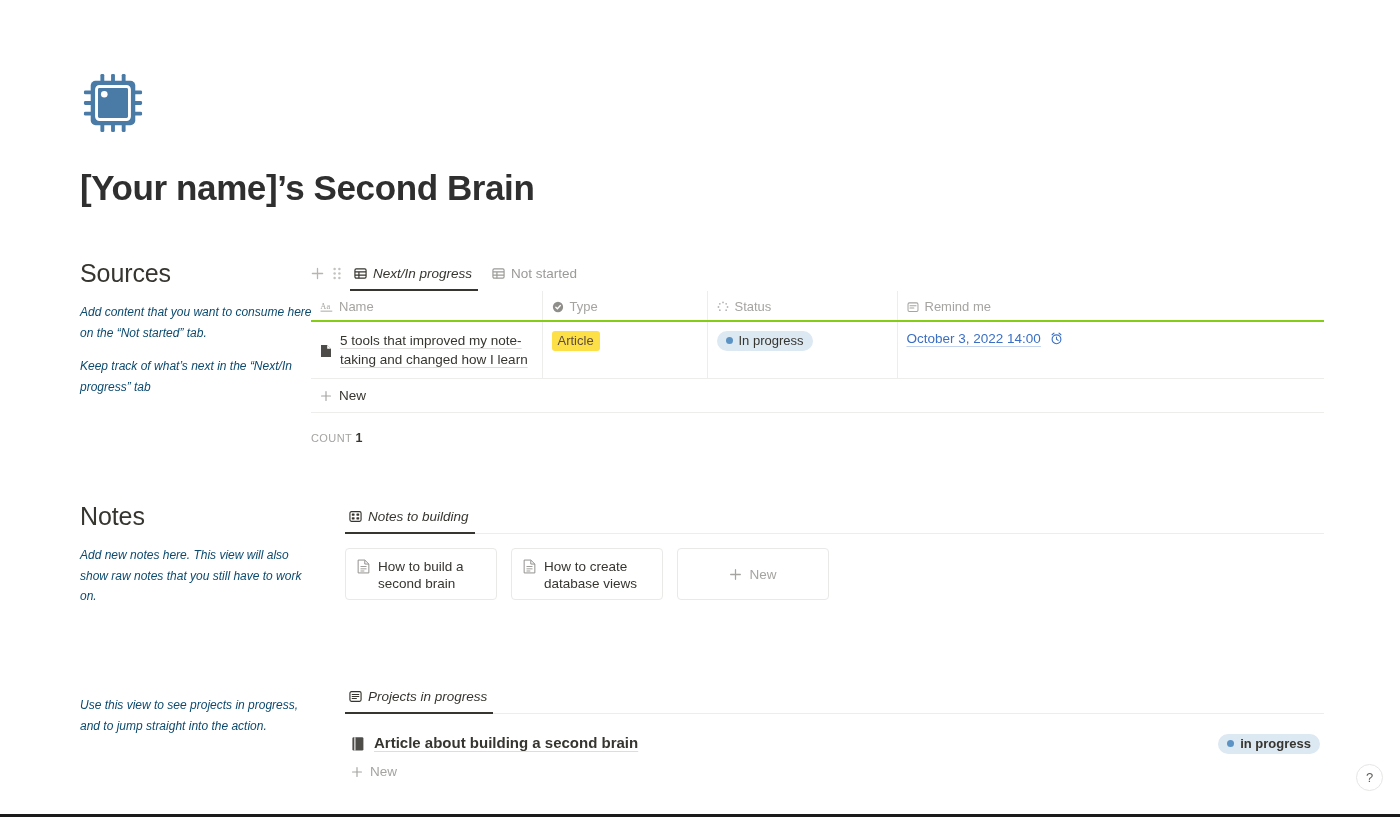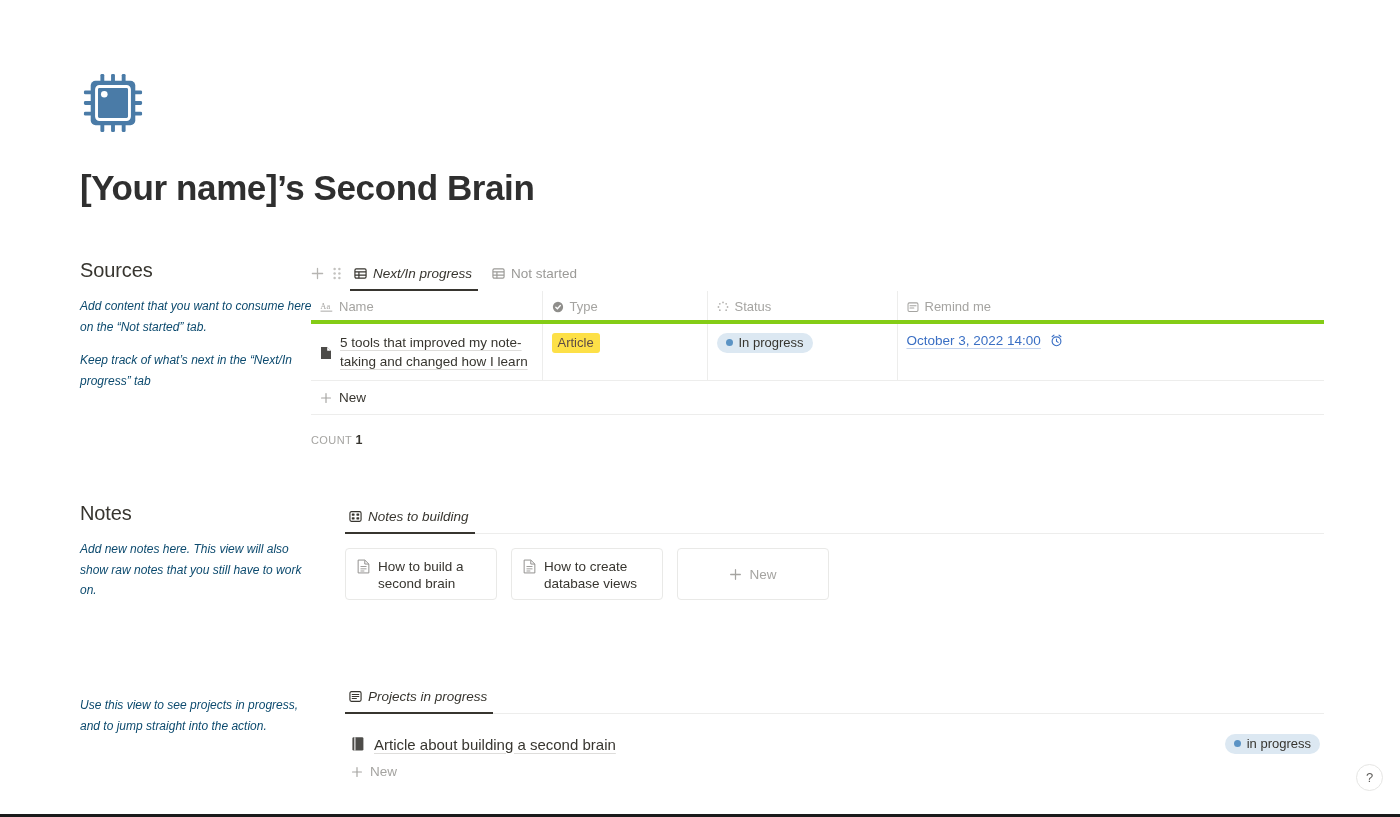--- a/index.html
+++ b/index.html
@@ -25,21 +25,21 @@
     font-size: 35px;
     font-weight: bold;
     letter-spacing: -0.4px;
     color: #2f2f2f;
     white-space: nowrap;
   }
 
   
   .section { position: absolute; }
   .sec-title {
-    font-size: 20px;
+    font-size: 25px;
     font-weight: normal;
     color: #37352f;
     letter-spacing: -0.1px;
     line-height: 1.2;
   }
   .sec-desc {
     font-style: italic;
     font-size: 12px;
     line-height: 20.5px;
     color: #0c4a6e;
@@ -97,21 +97,21 @@
     table-layout: fixed;
     width: 100%;
     font-size: 13.5px;
   }
   table.db th {
     font-weight: normal;
     text-align: left;
     color: #a5a4a1;
     font-size: 13px;
     padding: 8px 8px 6px 9px;
-    border-bottom: 4px solid #84cc16;
+    border-bottom: 2px solid #84cc16;
     border-right: 1px solid #ededec;
     height: 30px;
     vertical-align: middle;
   }
   table.db th:last-child { border-right: none; }
   table.db th .thwrap { display: flex; align-items: center; gap: 6px; }
   table.db td {
     padding: 9px 8px 9px 9px;
     border-bottom: 1px solid #ededec;
     border-right: 1px solid #ededec;
@@ -194,24 +194,24 @@
   .card.new {
     justify-content: center;
     align-items: center;
     color: #a5a4a1;
     gap: 7px;
   }
 
   
   .listrow {
     display: flex;
-    align-items: center;
     padding: 6px 4px 6px 6px;
     font-size: 15px;
     color: #37352f;
+    font-weight: bold;
   }
   .listrow .lbl {
     text-decoration: underline;
     text-decoration-color: #dedddb;
     text-underline-offset: 3px;
     margin-left: 9px;
   }
   .listrow .spacer { flex: 1; }
   .listnew {
     display: flex; align-items: center; gap: 7px;

